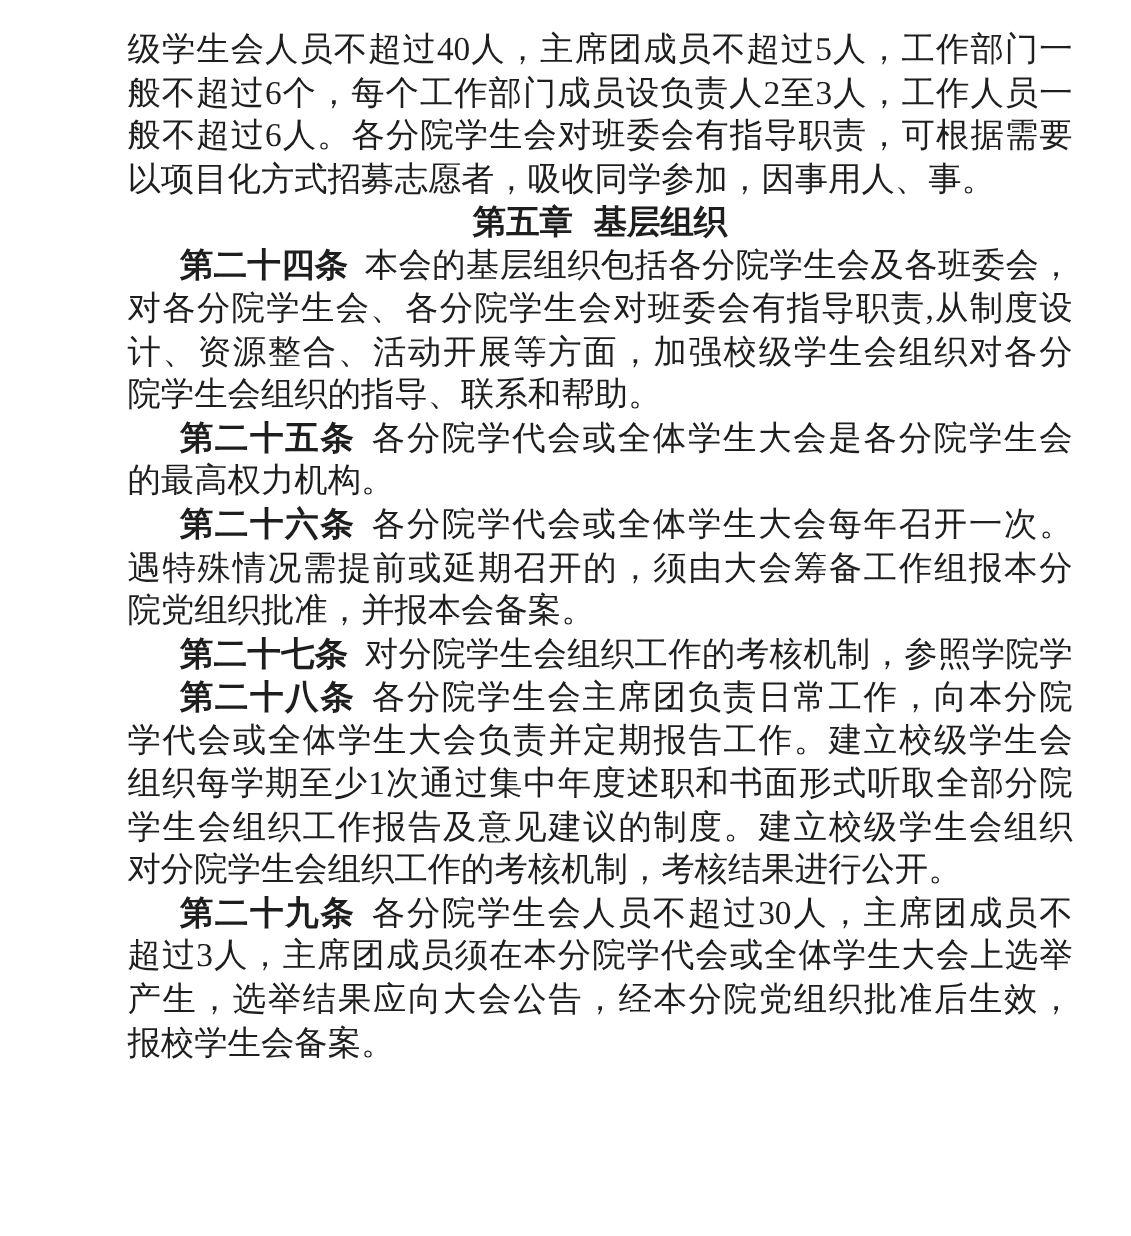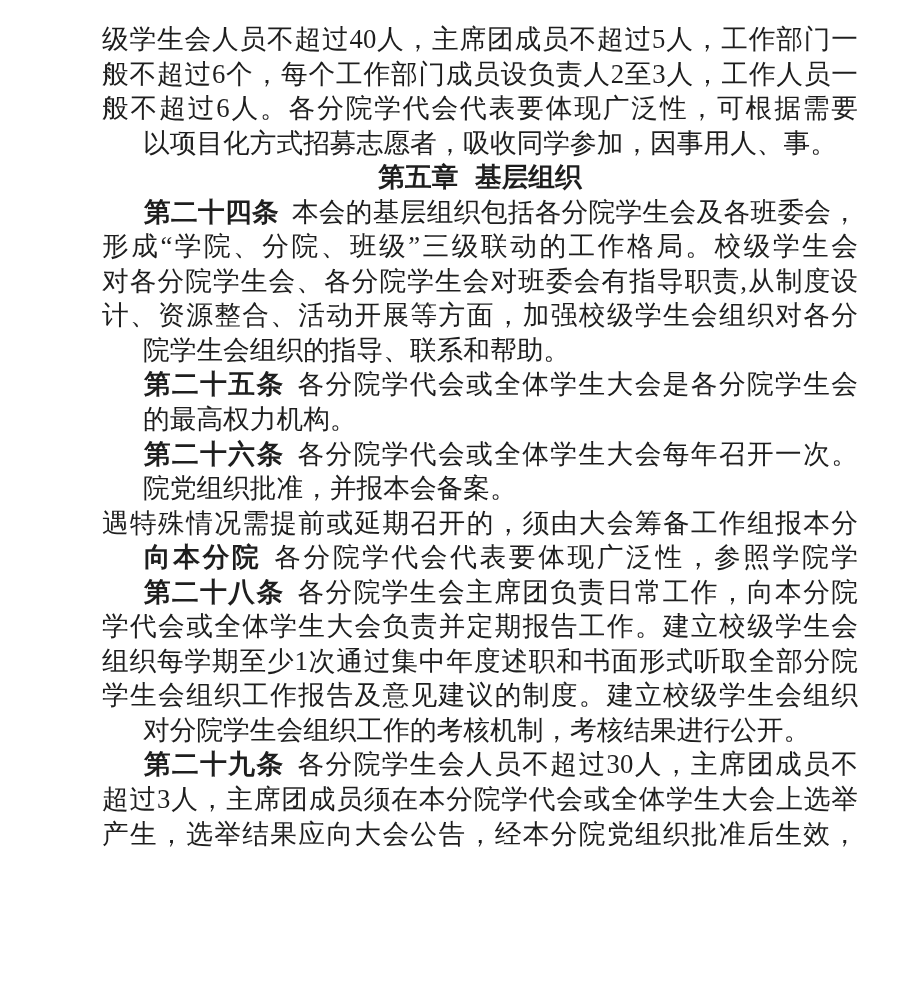--- a/index.html
+++ b/index.html
@@ -28,21 +28,20 @@
     letter-spacing: 0;
   }
   .line {
     text-align: justify;
     text-align-last: justify;
     white-space: nowrap;
   }
   .line.para-end {
     text-align: right;
     text-align-last: left;
-    margin-left: 41px;
   }
   .line.indented {
     padding-left: 42px;
   }
   .article-no {
     font-weight: 700;
     margin-right: 13px;
   }
   .heading {
     font-weight: 700;
@@ -52,49 +51,49 @@
   }
 </style>
 </head>
 <body>
 
 <main class="page">
   <div class="doc" id="doc-root">
       <div>
         <div class="line"><span>级学生会人员不超过40人，主席团成员不超过5人，工作部门一</span></div>
         <div class="line"><span>般不超过6个，每个工作部门成员设负责人2至3人，工作人员一</span></div>
-        <div class="line"><span>般不超过6人。各分院学代会代表要体现广泛性，可根据需要</span></div>
+        <div class="line"><span>般不超过6人。各分院学生会对班委会有指导职责，可根据需要</span></div>
         <div class="line para-end"><span>以项目化方式招募志愿者，吸收同学参加，因事用人、事。</span></div>
       </div>
       <div class="heading">第五章 基层组织</div>
       <div>
         <div class="line indented"><span class="article-no">第二十四条</span><span>本会的基层组织包括各分院学生会及各班委会，</span></div>
-        <div class="line"><span>形成“学院、分院、班级”三级联动的工作格局。校级学生会</span></div>
         <div class="line"><span>对各分院学生会、各分院学生会对班委会有指导职责,从制度设</span></div>
         <div class="line"><span>计、资源整合、活动开展等方面，加强校级学生会组织对各分</span></div>
         <div class="line para-end"><span>院学生会组织的指导、联系和帮助。</span></div>
       </div>
       <div>
         <div class="line indented"><span class="article-no">第二十五条</span><span>各分院学代会或全体学生大会是各分院学生会</span></div>
         <div class="line para-end"><span>的最高权力机构。</span></div>
       </div>
       <div>
         <div class="line indented"><span class="article-no">第二十六条</span><span>各分院学代会或全体学生大会每年召开一次。</span></div>
+        <div class="line"><span>遇特殊情况需提前或延期召开的，须由大会筹备工作组报本分</span></div>
         <div class="line para-end"><span>院党组织批准，并报本会备案。</span></div>
-        <div class="line"><span>遇特殊情况需提前或延期召开的，须由大会筹备工作组报本分</span></div>
       </div>
       <div>
-        <div class="line indented"><span class="article-no">向本分院</span><span>各分院学代会代表要体现广泛性，参照学院学</span></div>
+        <div class="line indented"><span class="article-no">第二十七条</span><span>对分院学生会组织工作的考核机制，参照学院学</span></div>
       </div>
       <div>
         <div class="line indented"><span class="article-no">第二十八条</span><span>各分院学生会主席团负责日常工作，向本分院</span></div>
         <div class="line"><span>学代会或全体学生大会负责并定期报告工作。建立校级学生会</span></div>
         <div class="line"><span>组织每学期至少1次通过集中年度述职和书面形式听取全部分院</span></div>
         <div class="line"><span>学生会组织工作报告及意见建议的制度。建立校级学生会组织</span></div>
         <div class="line para-end"><span>对分院学生会组织工作的考核机制，考核结果进行公开。</span></div>
       </div>
       <div>
         <div class="line indented"><span class="article-no">第二十九条</span><span>各分院学生会人员不超过30人，主席团成员不</span></div>
         <div class="line"><span>超过3人，主席团成员须在本分院学代会或全体学生大会上选举</span></div>
         <div class="line"><span>产生，选举结果应向大会公告，经本分院党组织批准后生效，</span></div>
+        <div class="line para-end"><span>报校学生会备案。</span></div>
       </div>
     </div>
 </main>
 
 </body></html>

